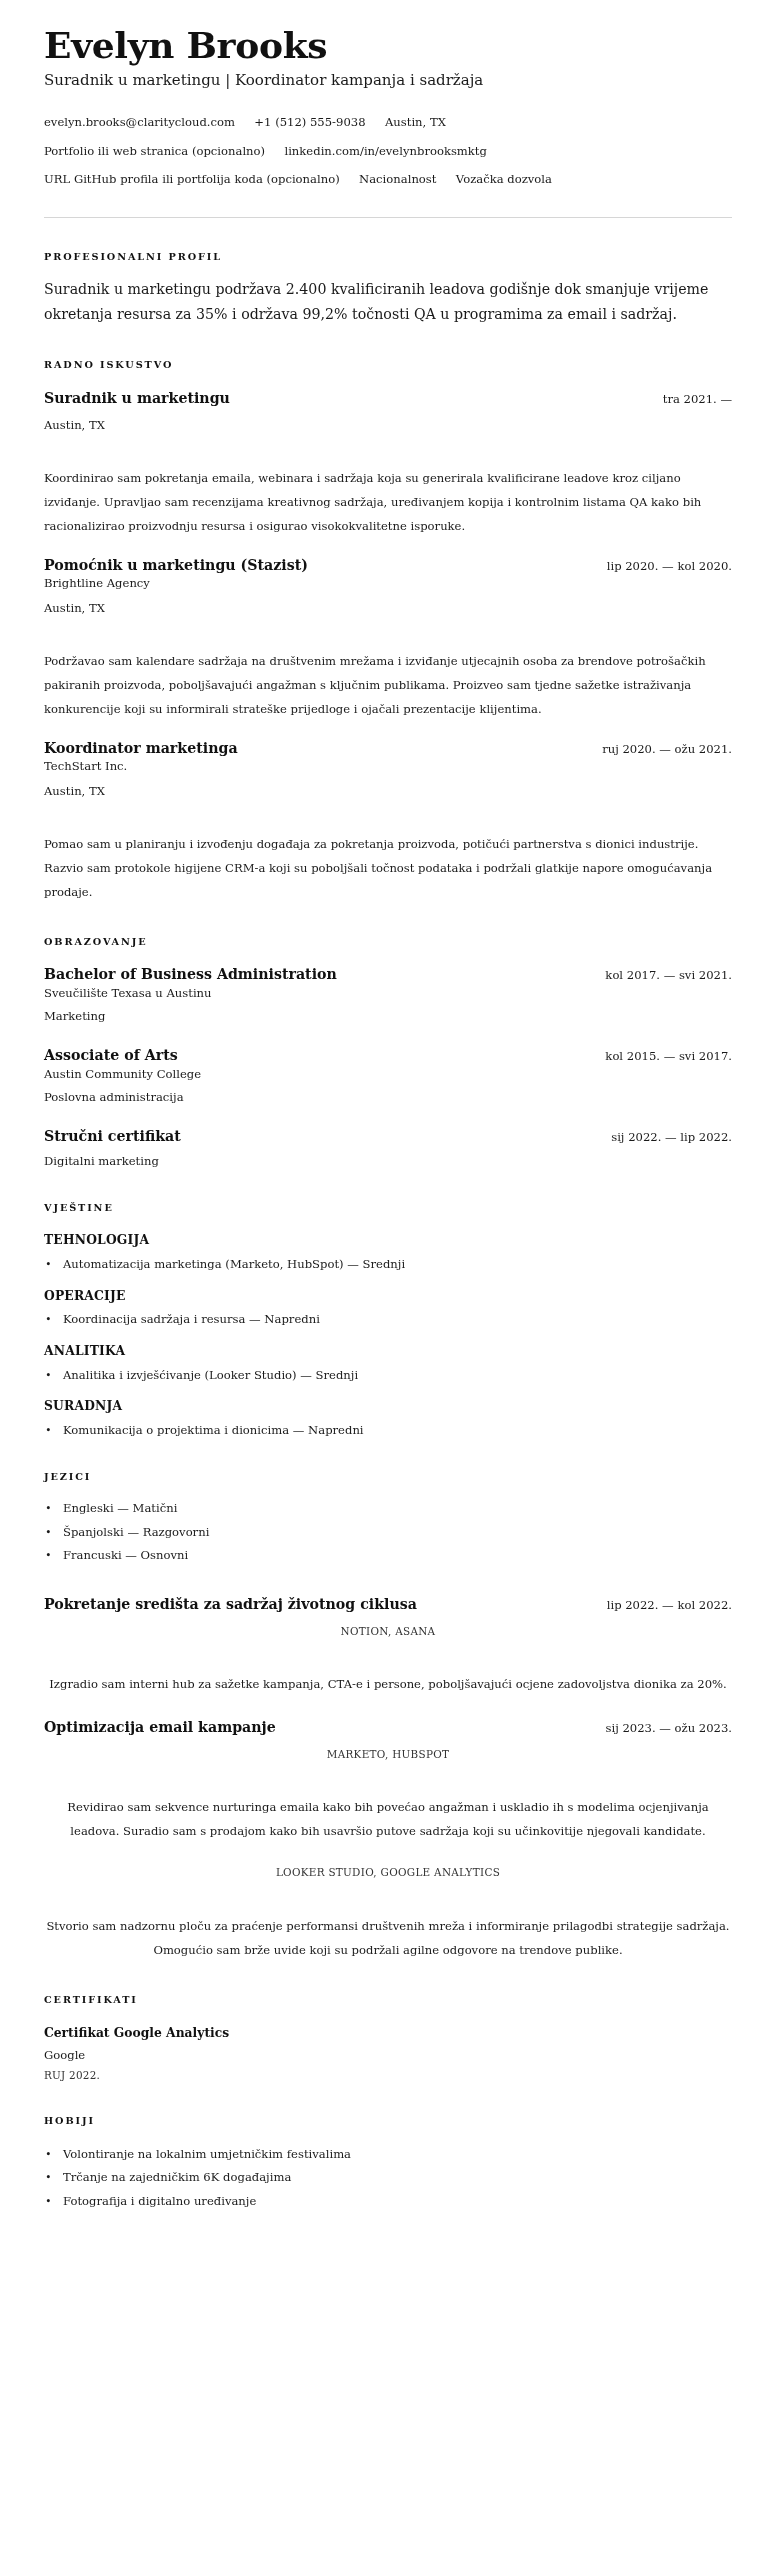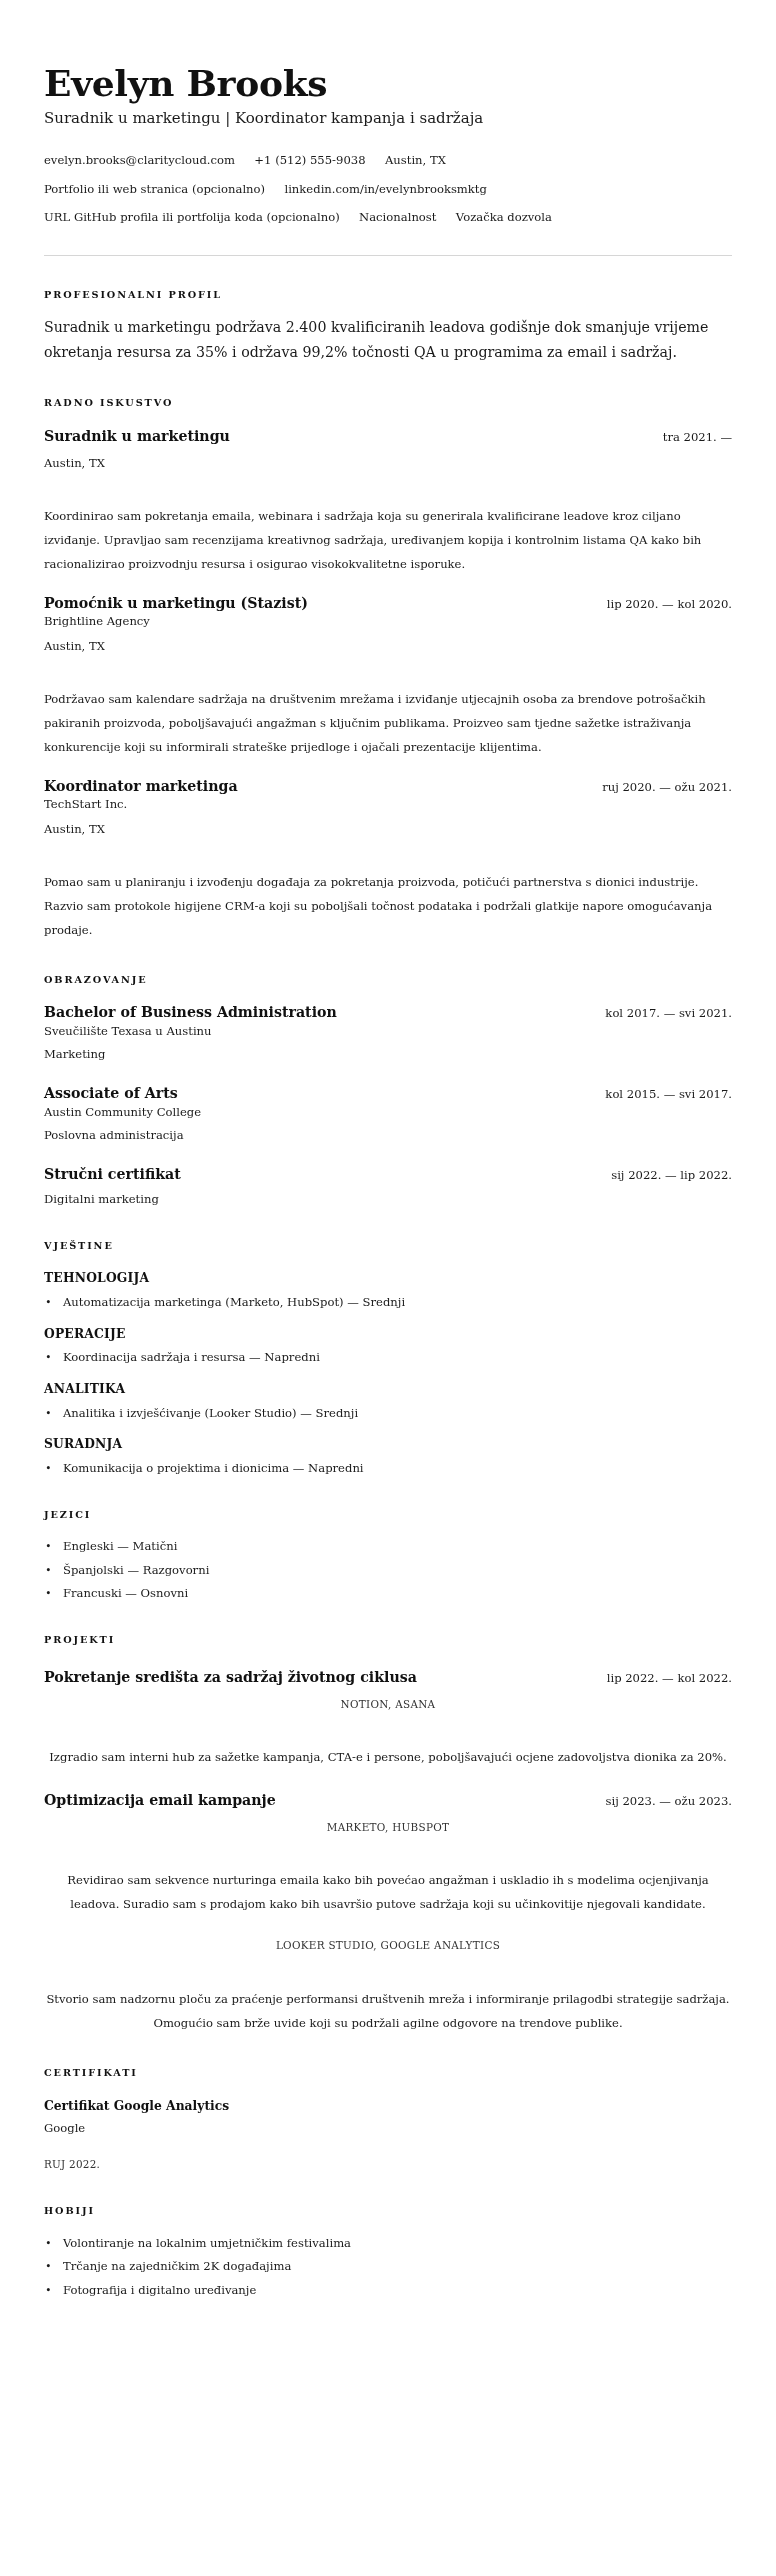--- a/index.html
+++ b/index.html
@@ -4,21 +4,21 @@
   <style>
     * { box-sizing: border-box; margin: 0; padding: 0; }
     html, body { background: #ffffff; }
     body {
       width: 776px;
       min-height: 2576px;
       font-family: "DejaVu Serif", serif;
       color: #1a1a1a;
     }
     .page {
-      padding: 60px 44px 39px 44px;
+      padding: 22px 44px 39px 44px;
       width: 776px;
     }
     
     .name {
       font-size: 36px;
       font-weight: bold;
       line-height: 47px;
       color: #111111;
       letter-spacing: -0.3px;
     }
@@ -162,21 +162,21 @@
     .cert-issuer {
       font-size: 11.6px;
       line-height: 17px;
       margin-top: 5.2px;
     }
     .cert-date {
       font-size: 10.4px;
       line-height: 15.5px;
       color: #333333;
       letter-spacing: 0.3px;
-      margin-top: 20px;
+      margin-top: 4px;
     }
   </style>
 </head>
 <body>
 
 <div class="page">
 
   <header>
     <h1 class="name">Evelyn Brooks</h1>
     <div class="subtitle">Suradnik u marketingu | Koordinator kampanja i sadržaja</div>
@@ -299,21 +299,20 @@
   <section class="section">
     <h2 class="section-title">JEZICI</h2>
     <ul class="bullets langs">
       <li><span class="bullet">•</span><span>Engleski — Matični</span></li>
       <li><span class="bullet">•</span><span>Španjolski — Razgovorni</span></li>
       <li><span class="bullet">•</span><span>Francuski — Osnovni</span></li>
     </ul>
   </section>
 
   <section class="section">
-    <h2 class="section-title">PROJEKTI</h2>
 
     <div class="proj-entry first">
       <div class="entry-head">
         <div class="entry-title">Pokretanje središta za sadržaj životnog ciklusa</div>
         <div class="entry-date">lip 2022. — kol 2022.</div>
       </div>
       <div class="proj-tech">NOTION, ASANA</div>
       <p class="proj-desc">Izgradio sam interni hub za sažetke kampanja, CTA-e i persone, poboljšavajući ocjene zadovoljstva dionika za 20%.</p>
     </div>
 
@@ -338,19 +337,19 @@
       <div class="cert-title">Certifikat Google Analytics</div>
       <div class="cert-issuer">Google</div>
       <div class="cert-date">RUJ 2022.</div>
     </div>
   </section>
 
   <section class="section">
     <h2 class="section-title">HOBIJI</h2>
     <ul class="bullets hobbies">
       <li><span class="bullet">•</span><span>Volontiranje na lokalnim umjetničkim festivalima</span></li>
-      <li><span class="bullet">•</span><span>Trčanje na zajedničkim 2K događajima</span></li>
+      <li><span class="bullet">•</span><span>Trčanje na zajedničkim 6K događajima</span></li>
       <li><span class="bullet">•</span><span>Fotografija i digitalno uređivanje</span></li>
     </ul>
   </section>
 
 </div>
 
 
 </body></html>

